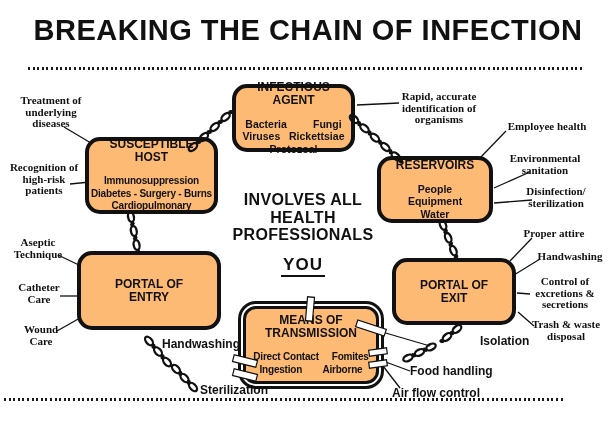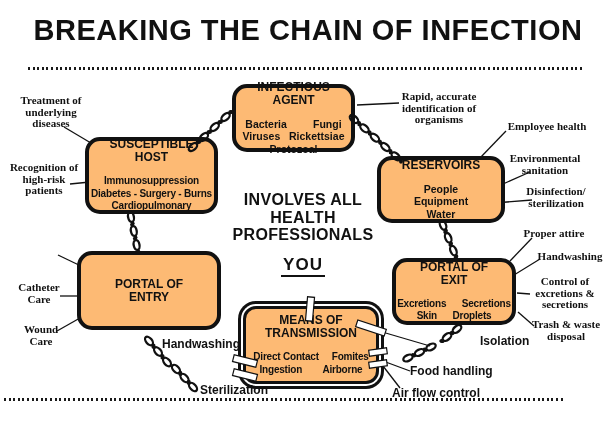--- a/index.html
+++ b/index.html
@@ -69,37 +69,35 @@
   </div>
 
   <div class="box node" style="left:85px;top:137px;width:133px;height:77px;">
     <div class="bt">SUSCEPTIBLE
 HOST</div>
     <div class="bb" style="font-size:10px;letter-spacing:-.2px;">Immunosuppression
 Diabetes - Surgery - Burns
 Cardiopulmonary</div>
   </div>
 
-  <div class="box node" style="left:377px;top:156px;width:128px;height:67px;">
+  <div class="box node" style="left:377px;top:156px;width:116px;height:67px;">
     <div class="bt">RESERVOIRS</div>
     <div class="bb">People
 Equipment
 Water</div>
   </div>
 
   <div class="box node tight" style="left:77px;top:251px;width:144px;height:79px;">
     <div class="bt">PORTAL OF
 ENTRY</div>
   </div>
 
   <div class="box node tight" style="left:392px;top:258px;width:124px;height:67px;">
     <div class="bt">PORTAL OF
 EXIT</div>
-    <div class="bb">Excretions      Secretions
-Skin      Droplets</div>
   </div>
 
   <div class="box double node" style="left:243px;top:306px;width:136px;height:78px;">
     <div class="bt">MEANS OF
 TRANSMISSION</div>
     <div class="bb" style="font-size:10px;letter-spacing:-.2px;">Direct Contact     Fomites
 Ingestion        Airborne</div>
   </div>
 
   <div class="center-msg">INVOLVES ALL
@@ -108,20 +106,22 @@
   <div class="center-you">
     <span>YOU</span>
   </div>
 
   <div class="slabel" style="left:14px;top:95px;width:74px;">Treatment of
 underlying
 diseases</div>
   <div class="slabel" style="left:6px;top:162px;width:76px;">Recognition of
 high-risk
 patients</div>
+  <div class="slabel" style="left:9px;top:237px;width:58px;">Aseptic
+Technique</div>
   <div class="slabel" style="left:14px;top:282px;width:50px;">Catheter
 Care</div>
   <div class="slabel" style="left:18px;top:324px;width:46px;">Wound
 Care</div>
   <div class="slabel" style="left:398px;top:91px;width:82px;">Rapid, accurate
 identification of
 organisms</div>
   <div class="slabel" style="left:505px;top:121px;width:84px;">Employee health</div>
   <div class="slabel" style="left:503px;top:153px;width:84px;">Environmental
 sanitation</div>

